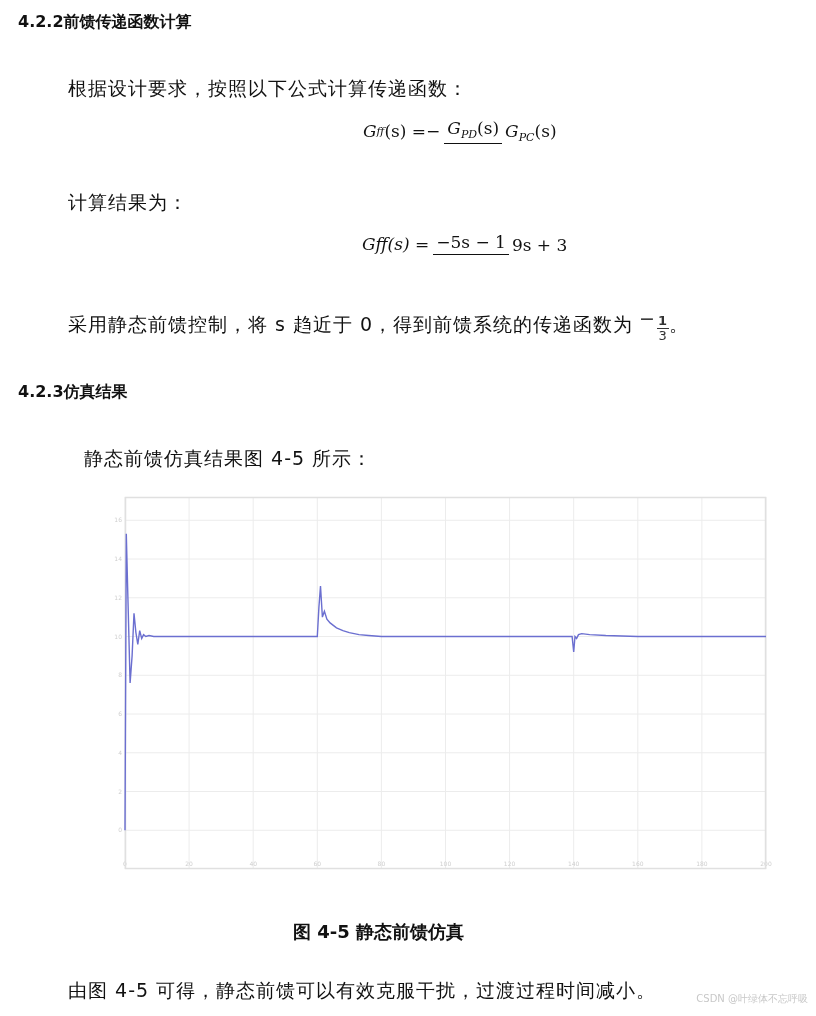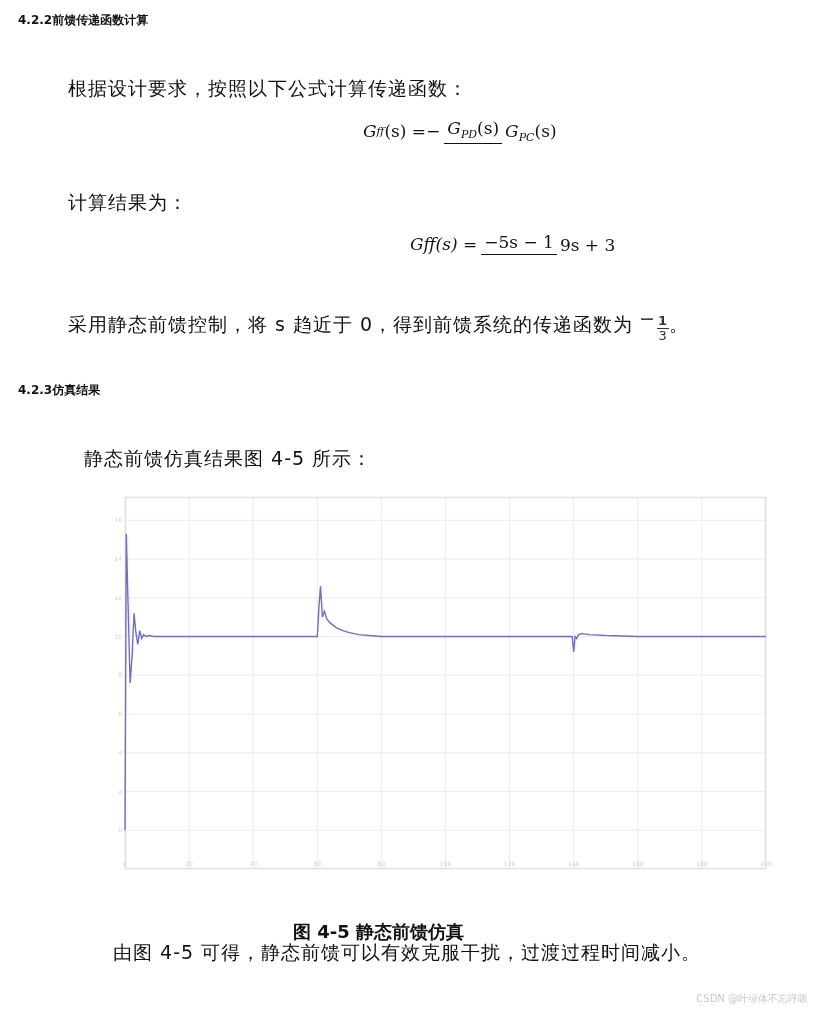--- a/index.html
+++ b/index.html
@@ -1,18 +1,18 @@
 <!DOCTYPE html>
 <html><head>
 <meta charset="utf-8">
 <style>
   html, body { margin: 0; padding: 0; background: #ffffff; }
   body { width: 816px; height: 1016px; position: relative; overflow: hidden;
          font-family: "DejaVu Sans", "Liberation Sans", sans-serif; color: #111; }
-  .h { position: absolute; left: 18px; font-weight: bold; font-size: 12px; letter-spacing: 0px; }
+  .h { position: absolute; left: 18px; font-weight: bold; font-size: 16px; letter-spacing: 0px; }
   .p { position: absolute; left: 68px; font-size: 19px; letter-spacing: 1px; white-space: nowrap; }
   .math { position: absolute; font-family: "DejaVu Serif", "Liberation Serif", serif; font-size: 17px; display: flex; align-items: center; }
   .mi { font-style: italic; }
   .frac { display: inline-flex; flex-direction: row; align-items: center; margin-left: 4px; }
   .frac .num { padding: 0 3px 2px 3px; border-bottom: 1px solid #111; }
   .frac .den { padding: 2px 3px 0 3px; }
   .sub { font-size: 11px; font-style: italic; vertical-align: -4px; }
   .small-frac { display: inline-flex; flex-direction: column; align-items: center; font-size: 13px; line-height: 14px; vertical-align: 6px; margin-left: 6px; color:#333; }
   .small-frac .num { border-bottom: 1px solid #333; padding: 0 1px; font-weight: bold; }
   .chart { position: absolute; left: 125px; top: 497px; width: 641px; height: 372px; }
@@ -31,21 +31,21 @@
     <span class="sub">ff</span>
     <span>(s) =−</span>
   <span class="frac">
     <span class="num"><span class="mi">G</span><span class="sub">PD</span><span>(s)</span></span>
     <span class="den"><span class="mi">G</span><span class="sub">PC</span><span>(s)</span></span>
   </span>
 </div>
 
 <div class="p" style="top:190px;">计算结果为：</div>
 
-<div class="math" style="left:362px; top:232px;margin-left:48px;">
+<div class="math" style="left:362px; top:232px;">
   <span class="mi">Gff(s) =</span>
   <span class="frac">
     <span class="num">−5s − 1</span>
     <span class="den">9s + 3</span>
   </span>
 </div>
 
 <div class="p" style="top:307px;text-align:right;">
   <span>采用静态前馈控制，将 s 趋近于 0，得到前馈系统的传递函数为</span><span style="margin-left:6px; vertical-align:6px; color:#333;">−</span><span class="small-frac" style="margin-left:1px;">
       <span class="num">1</span>
@@ -101,15 +101,15 @@
       <text x="-3" y="102.75" font-size="6" fill="#cfcfcf" text-anchor="end" font-family="DejaVu Sans, sans-serif">12</text>
       <text x="-3" y="64" font-size="6" fill="#cfcfcf" text-anchor="end" font-family="DejaVu Sans, sans-serif">14</text>
       <text x="-3" y="25.25" font-size="6" fill="#cfcfcf" text-anchor="end" font-family="DejaVu Sans, sans-serif">16</text>
     </g>
   <rect x="0.5" y="0.5" width="640" height="371" fill="none" stroke="#e0e0e0" stroke-width="1.5"></rect>
   <polyline id="series-line" fill="none" stroke="#6b6fd0" stroke-width="1.4" points="0.0,333.3 1.3,36.8 2.9,100.8 5.1,186.0 7.1,158.9 9.0,116.3 10.9,135.6 12.8,147.3 14.7,133.7 16.7,141.4 18.6,137.6 20.8,139.5 24.0,138.5 28.8,139.5 38.5,139.5 64.1,139.5 128.2,139.5 192.3,139.5 193.9,110.4 195.5,89.1 197.4,120.1 199.4,114.3 201.9,122.1 205.1,125.9 211.5,130.8 217.9,133.7 224.3,135.6 234.0,137.6 243.6,138.5 256.4,139.5 320.5,139.5 384.6,139.5 447.1,139.5 448.7,155.0 450.0,139.5 451.6,141.4 453.5,137.6 456.7,136.6 464.7,137.6 480.8,138.5 512.8,139.5 576.9,139.5 641.0,139.5"></polyline>
 </svg>
 
 <div class="caption">图 4-5 静态前馈仿真</div>
 
-<div class="p" style="top:940px;margin-left:45px;">由图 4-5 可得，静态前馈可以有效克服干扰，过渡过程时间减小。</div>
+<div class="p" style="top:978px;">由图 4-5 可得，静态前馈可以有效克服干扰，过渡过程时间减小。</div>
 
 <div class="watermark">CSDN @叶绿体不忘呼吸</div>
 
 </body></html>

